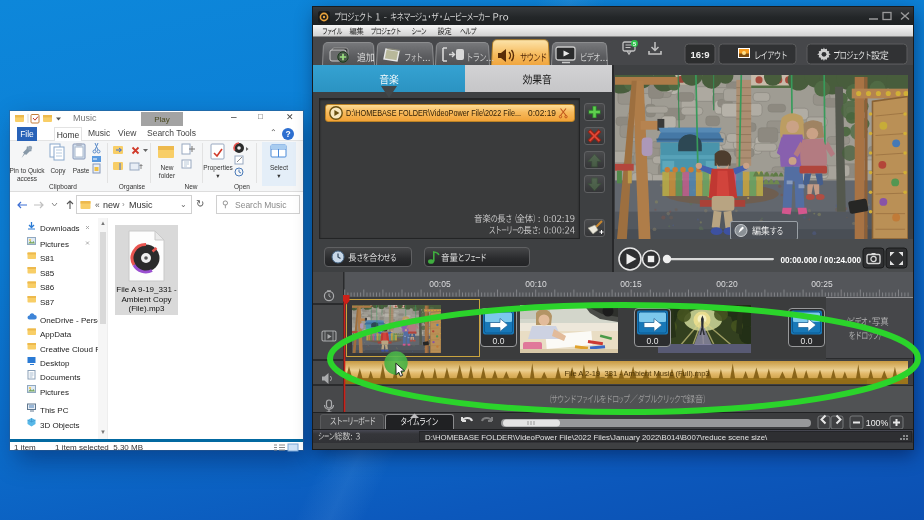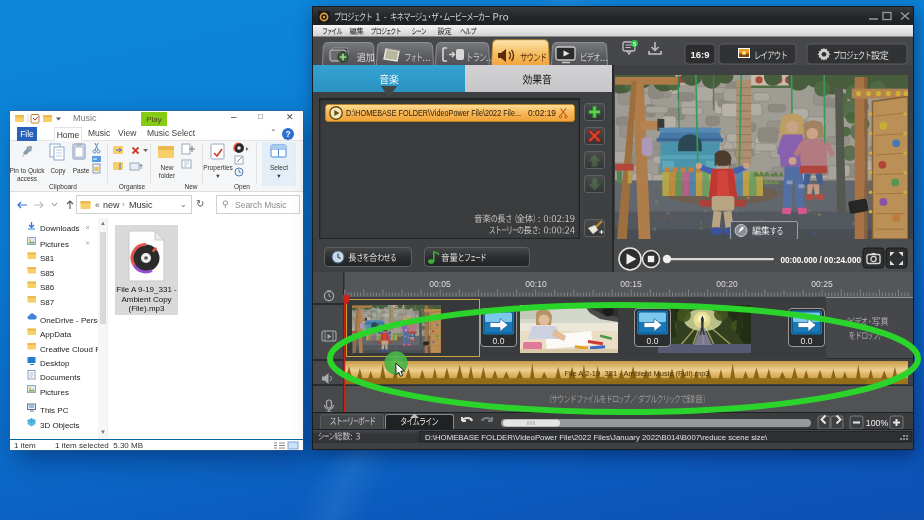--- a/index.html
+++ b/index.html
@@ -428,33 +428,33 @@
         <rect x="1" y="2" width="9" height="7" rx="1" fill="#f8ce67"></rect>
         <rect x="1" y="2" width="9" height="2.4" fill="#edb94d"></rect>
         <rect x="13.5" y="1" width="1" height="9" fill="#dadada"></rect>
         <rect x="17" y="1.5" width="8" height="8.5" rx="1" fill="#fff" stroke="#c37f3a"></rect>
         <path d="M19 5l2 2.2 3-3.6" stroke="#c0392b" fill="none"></path>
         <rect x="29" y="2" width="9" height="7" rx="1" fill="#f8ce67"></rect>
         <rect x="29" y="2" width="9" height="2.4" fill="#edb94d"></rect>
         <path d="M42 4.5l2.5 3 2.5-3z" fill="#555"></path>
       </svg>
       <div class="abs" style="left:63px;top:2px;font-size:9px;color:#777">Music</div>
-      <div class="abs" style="left:131px;top:1px;width:26px;height:14px;background:#84cc16;text-align:center;font-size:8px;color:#4a4a20;line-height:15px">Play</div>
+      <div class="abs" style="left:131px;top:1px;width:42px;height:14px;background:#a3a3a3;text-align:center;font-size:8px;color:#4a4a20;line-height:15px">Play</div>
       <div class="abs" style="left:215px;top:0px;width:78px;height:14px;color:#444;font-size:10px">
         <span class="abs" style="left:6px;top:0px">–</span>
         <span class="abs" style="left:33px;top:1px;font-size:8px">□</span>
         <span class="abs" style="left:61px;top:1px;font-size:9px">✕</span>
       </div>
     </div>
     <div class="abs" style="left:0;top:15px;width:293px;height:15px;background:#fff;border-bottom:1px solid #e3e3e3">
       <div class="abs" style="left:7px;top:1px;width:20px;height:14px;background:#2862b8;color:#fff;font-size:8.5px;text-align:center;line-height:14px">File</div>
       <div class="abs" style="left:44px;top:1px;width:28px;height:15px;background:#fff;border:1px solid #e3e3e3;border-bottom:none;font-size:8.5px;color:#333;text-align:center;line-height:14px">Home</div>
       <div class="abs" style="left:78px;top:2px;font-size:8.5px;color:#444">Music</div>
       <div class="abs" style="left:108px;top:2px;font-size:8.5px;color:#444">View</div>
-      <div class="abs" style="left:137px;top:2px;font-size:8.5px;color:#444">Music Select</div>
+      <div class="abs" style="left:137px;top:2px;font-size:8.5px;color:#444">Search Tools</div>
       <div class="abs" style="left:260px;top:2px;font-size:8px;color:#555">⌃</div>
       <div class="abs" style="left:272px;top:1.5px;width:12px;height:12px;border-radius:6px;background:#2d6fd0;color:#fff;font-size:8.5px;text-align:center;line-height:12px;font-weight:bold">?</div>
     </div>
     <div class="abs" style="left:0;top:30px;width:293px;height:51px;background:#f5f6f7;border-bottom:1px solid #ddd">
       <svg class="abs" style="left:0;top:0" width="293" height="51" viewBox="0 0 293 51">
         <g transform="translate(8,3)">
           <path d="M9 2l5 5-2.5.5L8 11l-1-1-3.5 4L6 9.5 5 8.5 8.5 5z" fill="#8899a8"></path>
           <circle cx="12" cy="4" r="2.2" fill="#98a8b8"></circle>
         </g>
         <text x="17" y="32" font-size="6.5" fill="#333" text-anchor="middle">Pin to Quick</text>
@@ -654,21 +654,21 @@
           <circle cx="18" cy="28" r="13.5" fill="#2b2b2b"></circle>
           <path d="M18 14.5 A13.5 13.5 0 0 0 6 35" stroke="#e8544f" stroke-width="3" fill="none"></path>
           <path d="M6 35 A13.5 13.5 0 0 0 24 40.5" stroke="#9a4fd0" stroke-width="3" fill="none"></path>
           <circle cx="18" cy="28" r="5" fill="#efefef"></circle>
           <circle cx="18" cy="28" r="1.8" fill="#555"></circle>
           <path d="M24.5 21.5l4-3.5" stroke="#e8544f" stroke-width="2.5"></path>
         </svg>
         <div class="abs" style="left:0px;top:60px;width:63px;text-align:center;font-size:8px;line-height:9.5px;color:#111"><span style="white-space:nowrap">File A 9-19_331 -</span><br><span style="white-space:nowrap">Ambient Copy</span><br><span style="white-space:nowrap">(File).mp3</span></div>
       </div>
     </div>
-    <div class="abs" style="left:0;top:328px;width:293px;height:11px;background:#fff;border-top:1px solid #0369a1;font-size:8px;color:#333">
+    <div class="abs" style="left:0;top:328px;width:293px;height:11px;background:#fff;border-top:3px solid #0369a1;font-size:8px;color:#333">
       <span class="abs" style="left:4px;top:1px">1 item</span>
       <span class="abs" style="left:45px;top:1px">1 item selected &nbsp;5.30 MB</span>
       <svg class="abs" style="left:263px;top:1px" width="26" height="9" viewBox="0 0 26 9">
         <g stroke="#888">
           <path d="M1 2h3M1 4.5h3M1 7h3M6 2h6M6 4.5h6M6 7h6"></path>
         </g>
         <rect x="15" y="1" width="10" height="7" fill="#cfe3f7" stroke="#7aa7d8"></rect>
       </svg>
     </div>
   </div>

